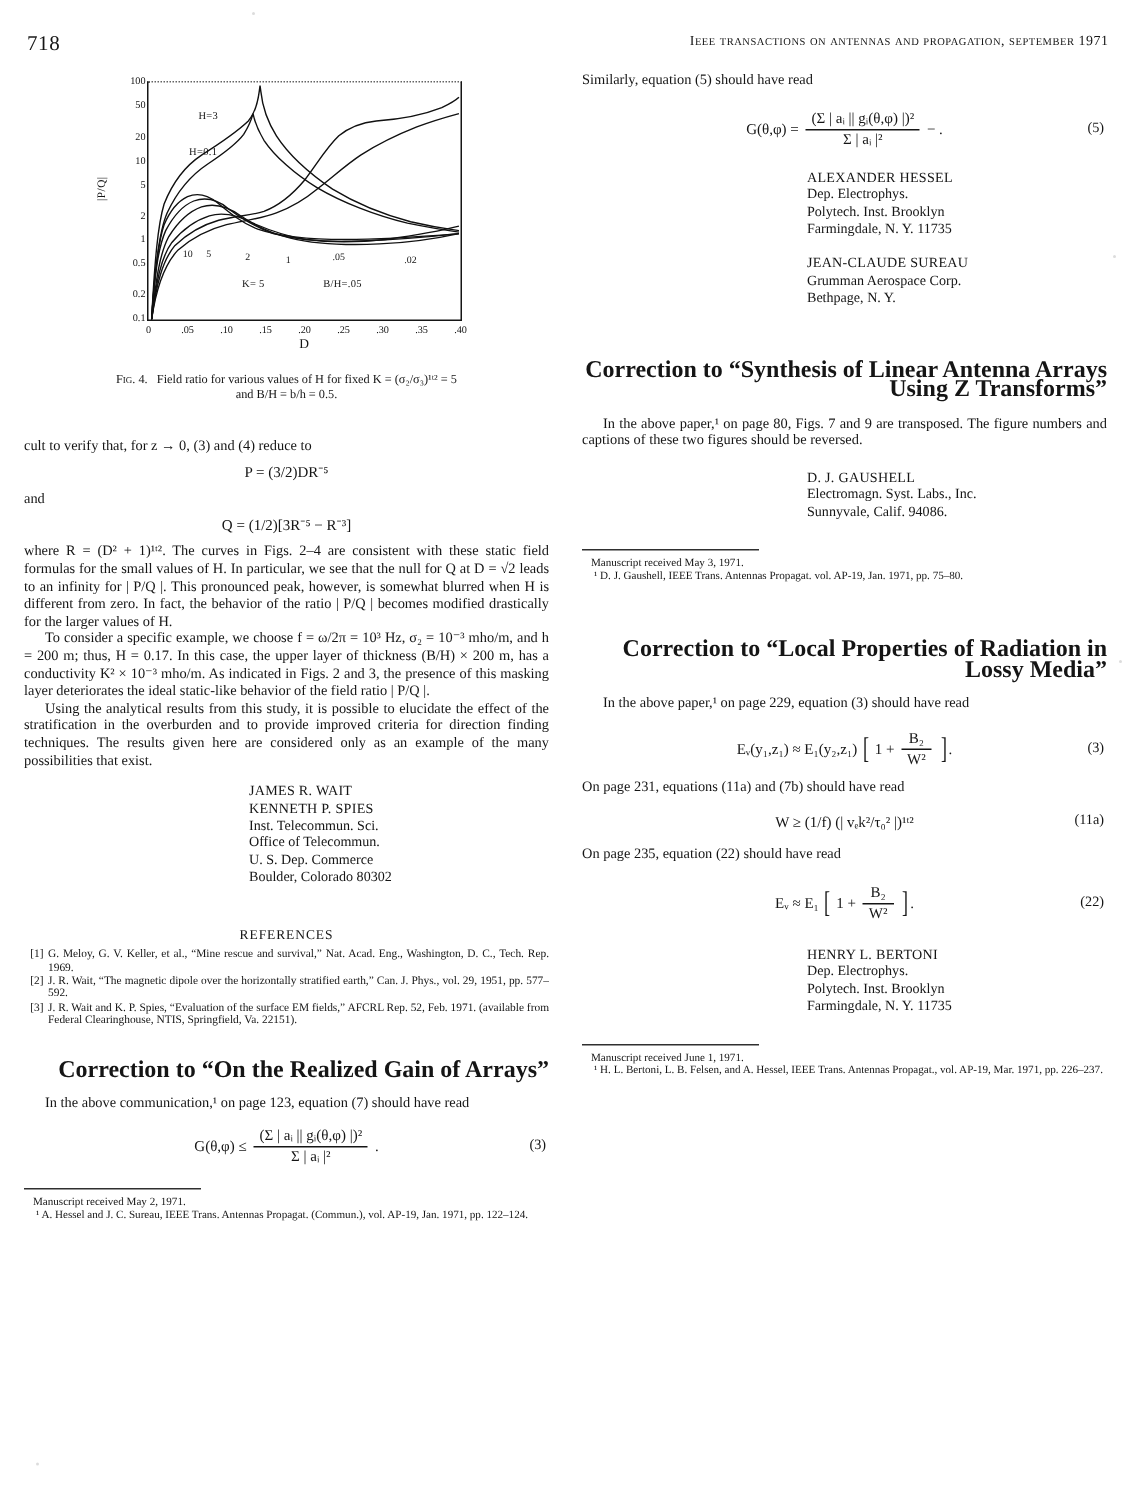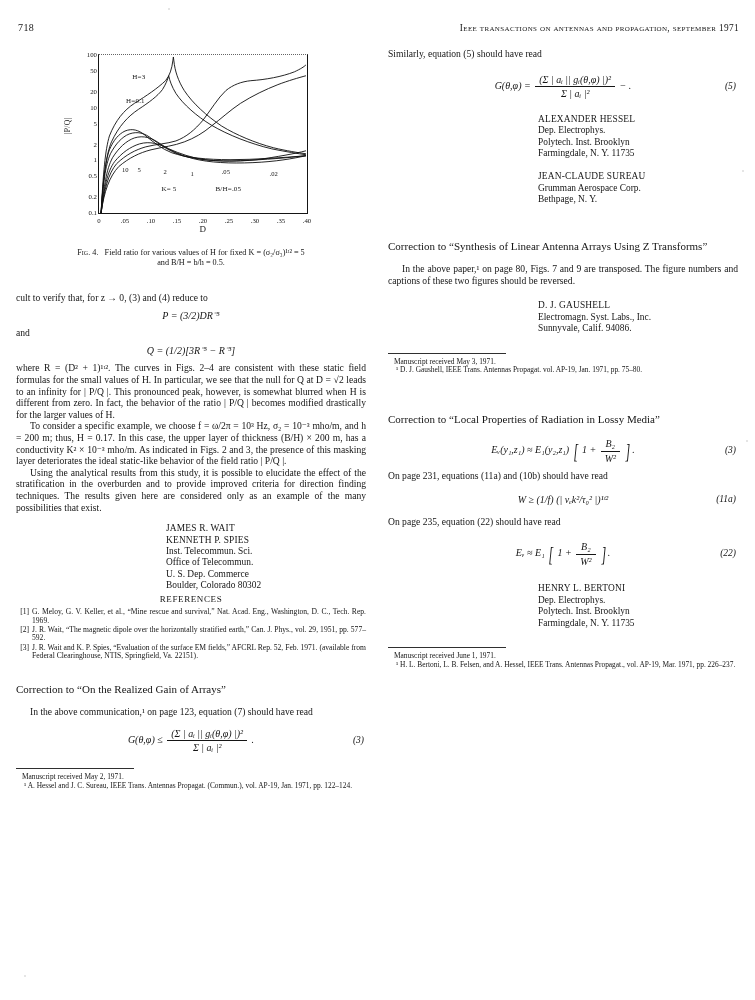--- a/index.html
+++ b/index.html
@@ -26,21 +26,21 @@
     top: 22px;
     left: 18px;
     right: 16px;
     height: 14px;
     font-size: 9.5px;
   }
   .folio {
     position: absolute;
     left: 0;
     top: 0;
-    font-size: 10px;
+    font-size: 14px;
     letter-spacing: .4px;
   }
   .journal {
     position: absolute;
     right: 0;
     top: 1px;
     font-size: 9.3px;
     font-variant: small-caps;
     letter-spacing: .35px;
     text-transform: lowercase;
@@ -139,21 +139,20 @@
   }
   .figcap .lead { font-variant: small-caps; }
 
   
   .eq {
     position: relative;
     text-align: center;
     margin: 6px 0 6px 0;
     font-family: "Liberation Serif", serif;
     font-size: 10px;
-    font-style: italic;
   }
   .eq .num {
     position: absolute;
     right: 2px;
     top: 50%;
     transform: translateY(-50%);
     font-size: 9.5px;
   }
   .frac {
     display: inline-block;
@@ -181,38 +180,38 @@
     line-height: 11.4px;
   }
   .sigblock .nm { font-variant: small-caps; letter-spacing: .2px; }
 
   
   .refhead {
     text-align: center;
     font-variant: small-caps;
     font-size: 9px;
     letter-spacing: .6px;
-    margin: 2px 0 3px;
+    margin: 26px 0 3px;
   }
   .reflist { font-size: 7.6px; line-height: 8.6px; }
   .refitem {
     display: flex;
     gap: 3px;
     margin-bottom: .5px;
     text-align: justify;
   }
   .refitem .rn { width: 13px; flex: 0 0 13px; text-align: right; }
 
   
   .secttitle {
-    font-weight: normal;
-    font-size: 11px;
+    font-weight: bold;
+    font-size: 16px;
     line-height: 13.5px;
     margin: 22px 0 10px;
-    text-align: left;
+    text-align: right;
   }
   hr.rule {
     border: 0;
     border-top: 1px solid #333;
     width: 118px;
     margin: 14px 0 4px 0;
   }
   .footnote {
     font-size: 7.4px;
     line-height: 8.6px;
@@ -429,34 +428,35 @@
       <div>Sunnyvale, Calif. 94086.</div>
     </div>
 
     <hr class="rule" style="margin-top:18px">
     <div class="footnote">
       <div class="fn-line0">Manuscript received May 3, 1971.</div>
       <div class="fn-line">¹ D. J. Gaushell, IEEE Trans. Antennas Propagat. vol. AP-19, Jan. 1971, pp. 75–80.</div>
     </div>
 
     <div class="secttitle" style="margin-top:38px">Correction to “Local Properties of Radiation in Lossy Media”</div>
+    <p>In the above paper,¹ on page 229, equation (3) should have read</p>
 
     <div class="eq" style="margin-top:12px">
       <span>Eᵥ(y₁,z₁) ≈ E₁(y₂,z₁)</span>
       <span class="brk">[</span>
       <span>1 +</span>
       <span class="frac">
         <span class="top">B₂</span>
         <span class="bot">W²</span>
       </span>
       <span class="brk">]</span><span>.</span>
       <span class="num">(3)</span>
     </div>
 
-    <p class="noind">On page 231, equations (11a) and (10b) should have read</p>
+    <p class="noind">On page 231, equations (11a) and (7b) should have read</p>
 
     <div class="eq" style="margin-top:12px">
       <span>W ≥ (1/f) (| vₑk²/τ₀² |)¹ᵗ²</span>
       <span class="num">(11a)</span>
     </div>
 
 
     <p class="noind" style="margin-top:10px">On page 235, equation (22) should have read</p>
 
     <div class="eq" style="margin-top:14px">

